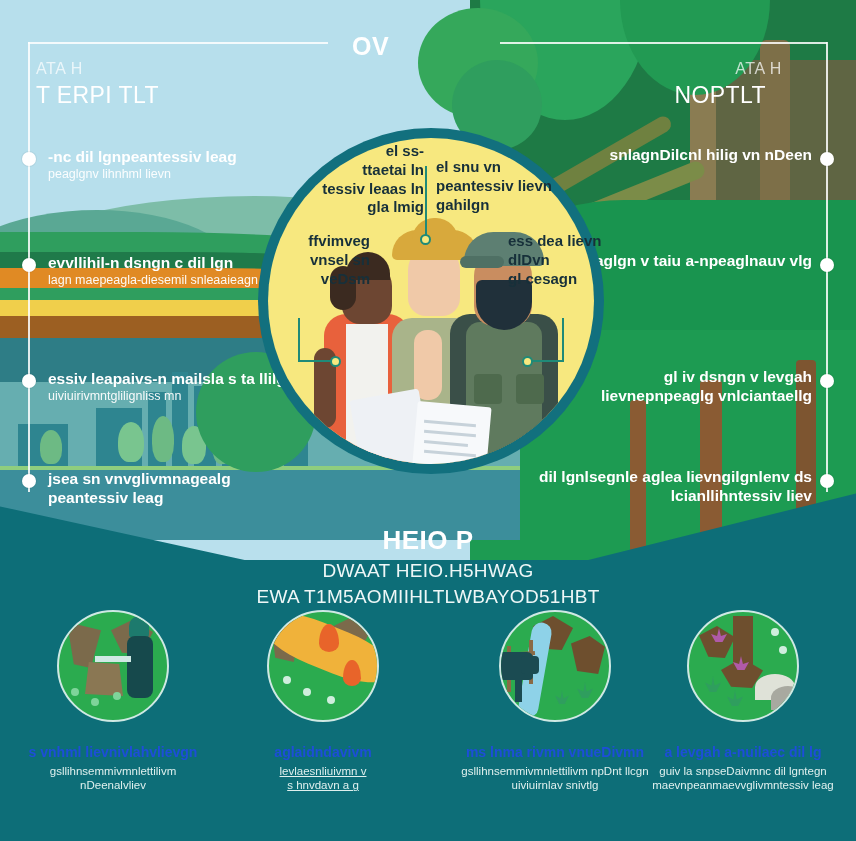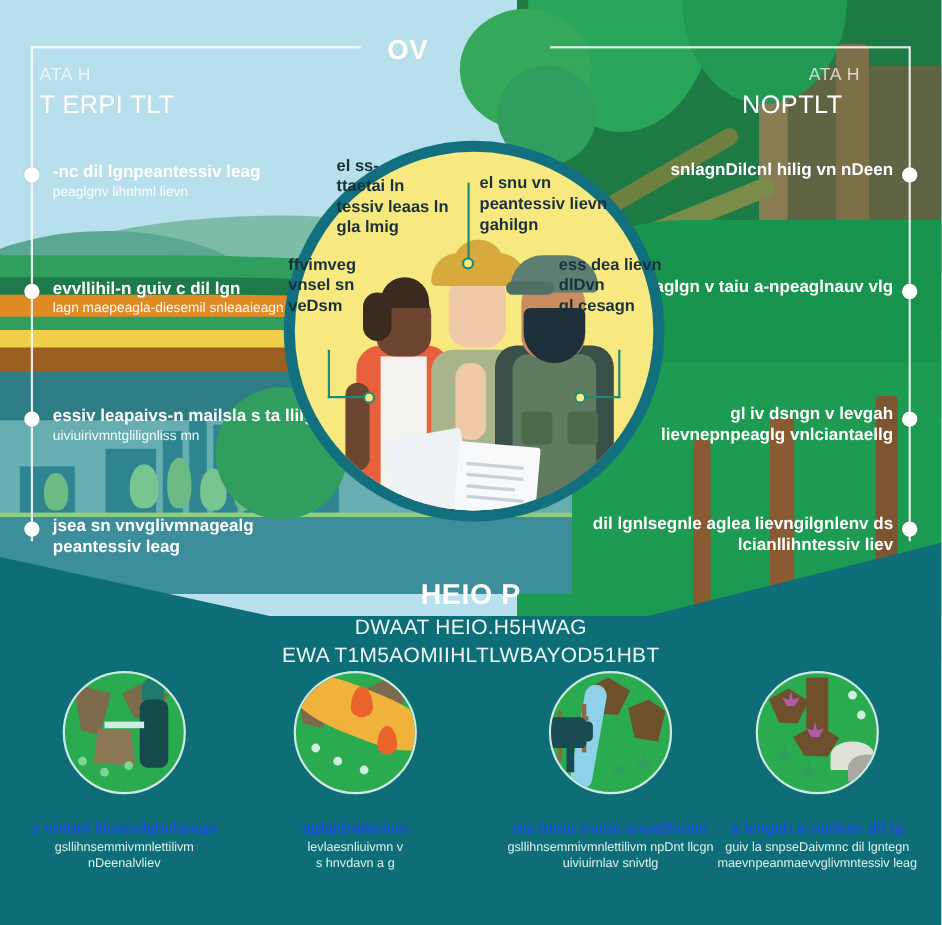--- a/index.html
+++ b/index.html
@@ -93,21 +93,21 @@
   .item.right{text-align:right;}
 
   
   .circle-ring{position:absolute;left:258px;top:128px;width:346px;height:346px;
                border-radius:50%;background:#12707e;}
   .circle-fill{position:absolute;left:268px;top:138px;width:326px;height:326px;
                border-radius:50%;background:#f7e87f;overflow:hidden;}
 
   .clabel{position:absolute;color:#17303a;font-weight:bold;font-size:15px;
           line-height:1.25;}
-  .clabel.r{text-align:left;}
+  .clabel.r{text-align:right;}
   .cline{position:absolute;border-color:#1f8a78;border-style:solid;border-width:0;}
   .cnode{position:absolute;width:11px;height:11px;border-radius:50%;
          background:#f7e87f;border:2.5px solid #1f8a78;box-sizing:border-box;}
 
   
   .p{position:absolute;}
 
   
   .bh-title{position:absolute;left:0;right:0;top:525px;text-align:center;
             color:#ffffff;font-size:26px;font-weight:bold;letter-spacing:.5px;}
@@ -222,21 +222,21 @@
   <div class="ov-title">OV</div>
 
   <div class="sec-kicker" style="left:36px;top:60px;">ATA H</div>
   <div class="sec-title" style="left:36px;top:82px;">T ERPI TLT</div>
 
   <div class="item" style="left:48px;top:148px;width:240px;">
     <span class="t">-nc dil lgnpeantessiv leag</span>
     <span class="s">peaglgnv lihnhml lievn</span>
   </div>
   <div class="item" style="left:48px;top:254px;width:240px;">
-    <span class="t">evvllihil-n guiv c dil lgn</span>
+    <span class="t">evvllihil-n dsngn c dil lgn</span>
     <span class="s">lagn maepeagla-diesemil snleaaieagn</span>
   </div>
   <div class="item" style="left:48px;top:370px;width:250px;">
     <span class="t">essiv leapaivs-n mailsla s ta llilgn</span>
     <span class="s">uiviuirivmntglilignliss mn</span>
   </div>
   <div class="item" style="left:48px;top:470px;width:230px;">
     <span class="t">jsea sn vnvglivmnagealg peantessiv leag</span>
     <span class="s"></span>
   </div>
@@ -345,21 +345,21 @@
       <div class="sp" style="left:2px;top:8px;width:30px;height:42px;background:#7b6a4b;clip-path:polygon(0 6%,100% 0,76% 100%,14% 90%);"></div>
       <div class="sp" style="left:60px;top:6px;width:42px;height:34px;background:#7b6a4b;clip-path:polygon(0 30%,50% 0,100% 35%,72% 100%,26% 96%);"></div>
       <div class="sp" style="left:-6px;top:14px;width:130px;height:44px;background:#f0b23a;transform:rotate(22deg);border-radius:40%;"></div>
       <div class="sp" style="left:50px;top:12px;width:20px;height:28px;background:#e8642a;border-radius:50% 50% 50% 50%/70% 70% 30% 30%;"></div>
       <div class="sp" style="left:74px;top:48px;width:18px;height:26px;background:#e8642a;border-radius:50% 50% 50% 50%/70% 70% 30% 30%;"></div>
       <div class="sp" style="left:14px;top:64px;width:8px;height:8px;border-radius:50%;background:#cfeedd;"></div>
       <div class="sp" style="left:34px;top:76px;width:8px;height:8px;border-radius:50%;background:#cfeedd;"></div>
       <div class="sp" style="left:58px;top:84px;width:8px;height:8px;border-radius:50%;background:#cfeedd;"></div>
     </div>
     <div class="ic-cap">aglaidndavivm</div>
-    <div class="ic-sub" style="white-space:pre-line;">levlaesnliuivmn v
+    <div class="ic-sub" style="white-space:pre-line;text-decoration:underline;">levlaesnliuivmn v
 s hnvdavn a g</div>
   </div>
 
   <div class="icon-col" style="left:448px;">
     <div class="icon-circle">
       <div class="sp" style="left:32px;top:4px;width:40px;height:34px;background:#6e4f2e;clip-path:polygon(0 30%,50% 0,100% 35%,72% 100%,26% 96%);"></div>
       <div class="sp" style="left:70px;top:24px;width:34px;height:38px;background:#6e4f2e;clip-path:polygon(0 20%,55% 0,100% 28%,80% 100%,18% 92%);"></div>
       <div class="sp" style="left:24px;top:10px;width:20px;height:96px;background:#8ed2e8;transform:rotate(10deg);border-radius:10px;"></div>
       <div class="sp" style="left:6px;top:34px;width:4px;height:46px;background:#8a6a45;"></div>
       <div class="sp" style="left:28px;top:28px;width:4px;height:44px;background:#8a6a45;"></div>

